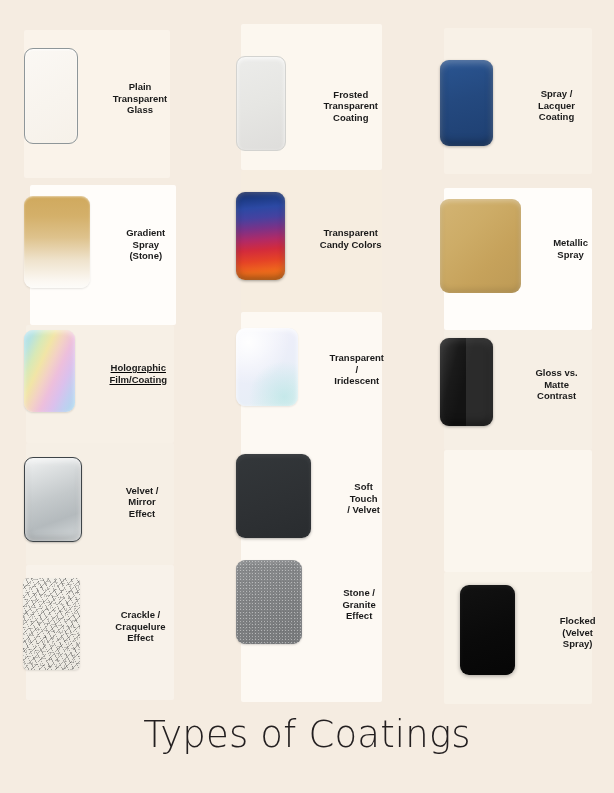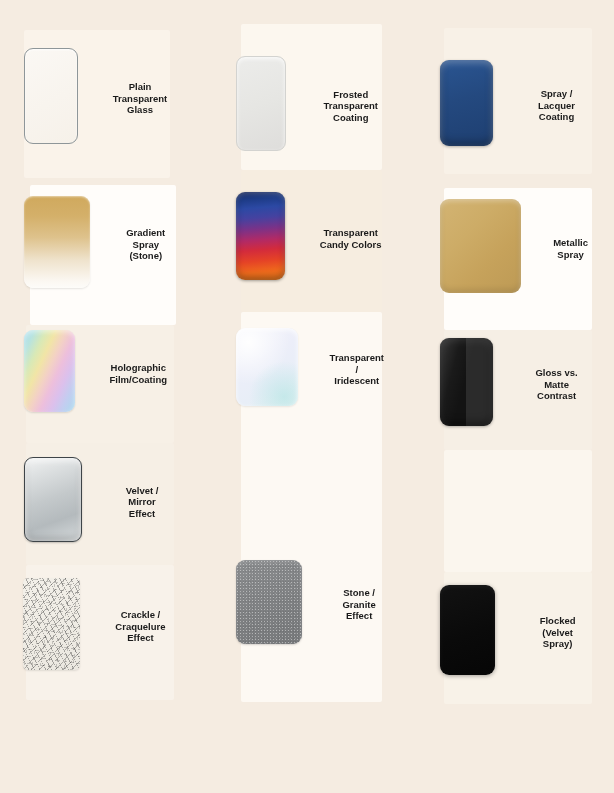--- a/index.html
+++ b/index.html
@@ -189,21 +189,21 @@
   </div>
 
   <div class="cell" style="left:24px;top:196px;width:146px;">
     <div class="swatch sw-ombre" style="width:92px;height:92px;">
       <div class="gloss"></div>
     </div>
     <div class="caption">Gradient Spray
 (Stone)</div>
   </div>
 
-  <div class="cell" style="left:24px;top:330px;width:146px;">
+  <div class="cell" style="left:24px;top:330px;width:146px;text-decoration:underline;">
     <div class="swatch sw-holo" style="width:92px;height:82px;">
       <div class="gloss"></div>
     </div>
     <div class="caption">Holographic Film/Coating</div>
   </div>
 
   <div class="cell" style="left:24px;top:457px;width:146px;">
     <div class="swatch sw-chrome" style="width:94px;height:85px;">
       <div class="gloss"></div>
     </div>
@@ -233,20 +233,27 @@
   </div>
 
   <div class="cell" style="left:236px;top:328px;width:148px;">
     <div class="swatch sw-pearl" style="width:92px;height:78px;">
       <div class="gloss"></div>
     </div>
     <div class="caption">Transparent /
 Iridescent</div>
   </div>
 
+  <div class="cell" style="left:236px;top:454px;width:148px;">
+    <div class="swatch sw-soft" style="width:90px;height:84px;">
+      <div class="gloss"></div>
+    </div>
+    <div class="caption">Soft Touch
+/ Velvet</div>
+  </div>
 
   <div class="cell" style="left:236px;top:560px;width:148px;">
     <div class="swatch sw-stone" style="width:90px;height:84px;">
       <div class="gloss"></div>
     </div>
     <div class="caption">Stone / Granite
 Effect</div>
   </div>
 
   <div class="cell" style="left:440px;top:199px;width:148px;">
@@ -265,21 +272,22 @@
   </div>
 
   <div class="cell" style="left:440px;top:338px;width:148px;">
     <div class="swatch sw-glossmatte" style="width:94px;height:88px;">
       <div class="gloss"></div>
     </div>
     <div class="caption">Gloss vs. Matte Contrast</div>
   </div>
 
 
-  <div class="cell" style="left:440px;top:585px;width:148px;">
+  <div class="cell" style="left:460px;top:585px;width:148px;">
     <div class="swatch sw-flocked" style="width:92px;height:90px;">
       <div class="gloss"></div>
     </div>
     <div class="caption">Flocked (Velvet Spray)</div>
   </div>
 
+  <div class="title">Types of Coatings</div>
 
 </div>
 
 </body></html>

